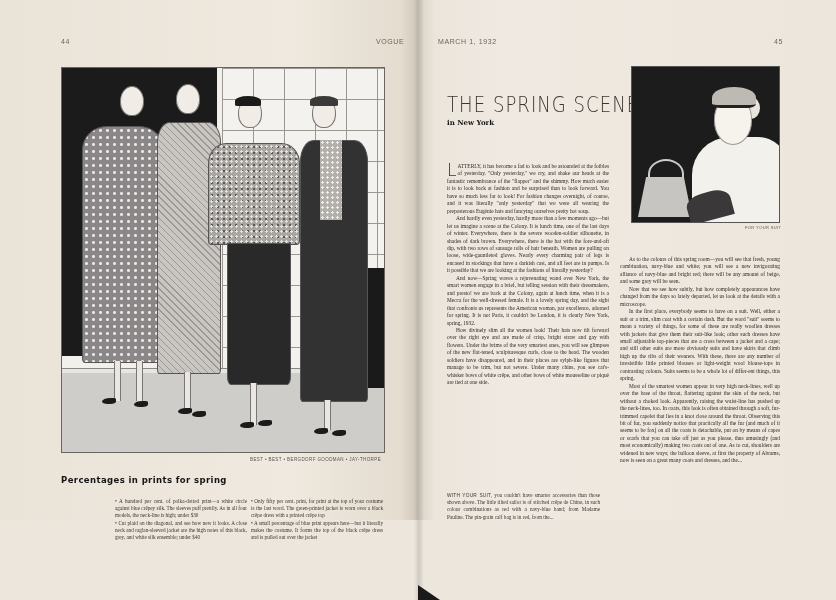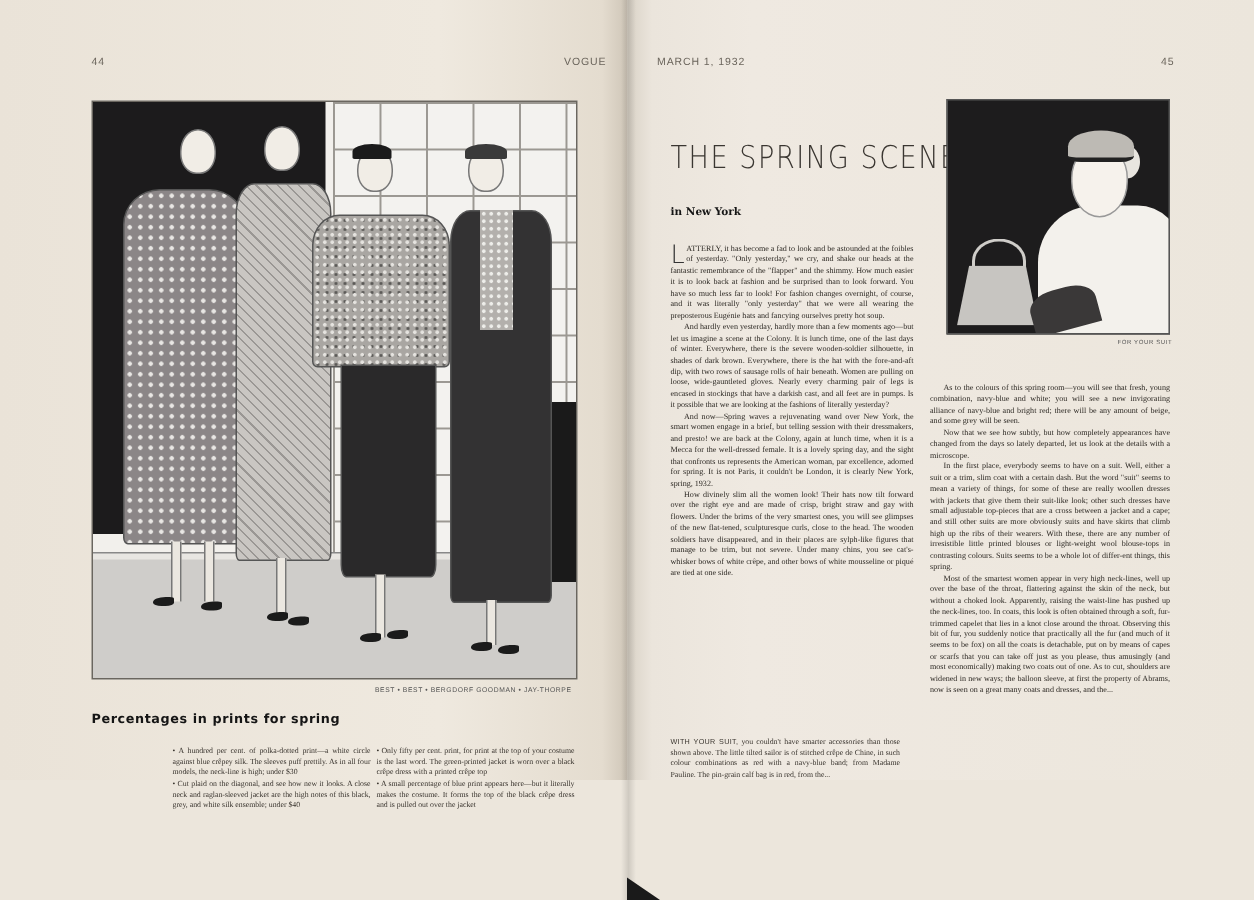--- a/index.html
+++ b/index.html
@@ -27,21 +27,21 @@
   .leg{position:absolute;width:5px;background:#ebe7e0;border-left:1px solid #777;border-right:1px solid #777;}
   .chair{position:absolute;left:296px;top:200px;width:26px;height:120px;background:#1a1a1a;border-radius:40% 0 0 10%;}
 
   .credit{position:absolute;left:250px;top:457px;font-family:"Liberation Sans",sans-serif;font-size:4.5px;letter-spacing:.4px;color:#555;}
   .section-head{position:absolute;left:61px;top:475px;font-family:"DejaVu Sans",sans-serif;font-weight:bold;font-size:8.5px;letter-spacing:.4px;color:#151515;}
   .captions{position:absolute;top:498px;width:132px;font-size:5.2px;line-height:7.2px;text-align:justify;color:#3a352f;}
   .captions p{margin:0;}
 
   
   .title{position:absolute;left:447px;top:93px;font-family:"DejaVu Sans",sans-serif;font-weight:200;font-size:21px;letter-spacing:1.2px;color:#3a3631;-webkit-text-stroke:0;font-stretch:condensed;transform:scaleX(.86);transform-origin:left;}
-  .subtitle{position:absolute;left:447px;top:136px;font-family:"DejaVu Serif",serif;font-weight:bold;font-size:7px;color:#151515;}
+  .subtitle{position:absolute;left:447px;top:118px;font-family:"DejaVu Serif",serif;font-weight:bold;font-size:7px;color:#151515;}
   .col{position:absolute;font-size:5.4px;line-height:7.45px;text-align:justify;color:#2d2924;}
   .col p{margin:0;text-indent:9px;}
   .col p.first{text-indent:0;}
   .dropcap{float:left;font-size:17px;line-height:14px;margin:0 1px 0 0;font-family:"DejaVu Sans",sans-serif;font-weight:200;color:#333;}
   .portrait{position:absolute;left:631px;top:66px;width:147px;height:155px;background:#1d1c1d;overflow:hidden;border:1px solid #555;}
   .portrait .blouse{position:absolute;left:60px;top:70px;width:95px;height:95px;background:#f3f1ec;border-radius:40% 30% 0 0;}
   .portrait .face{position:absolute;left:82px;top:30px;width:36px;height:46px;background:#f6f2ec;border-radius:45% 45% 50% 50%;border:1px solid #999;}
   .portrait .hat2{position:absolute;left:80px;top:20px;width:44px;height:18px;background:#bdbab4;border-radius:50% 50% 20% 20%;border-bottom:3px solid #222;}
   .portrait .hair{position:absolute;left:110px;top:30px;width:18px;height:22px;background:#e8e5df;border-radius:50%;}
   .portrait .bag{position:absolute;left:6px;top:110px;width:54px;height:40px;background:#c7c5c1;clip-path:polygon(15% 0,85% 0,100% 100%,0 100%);}

